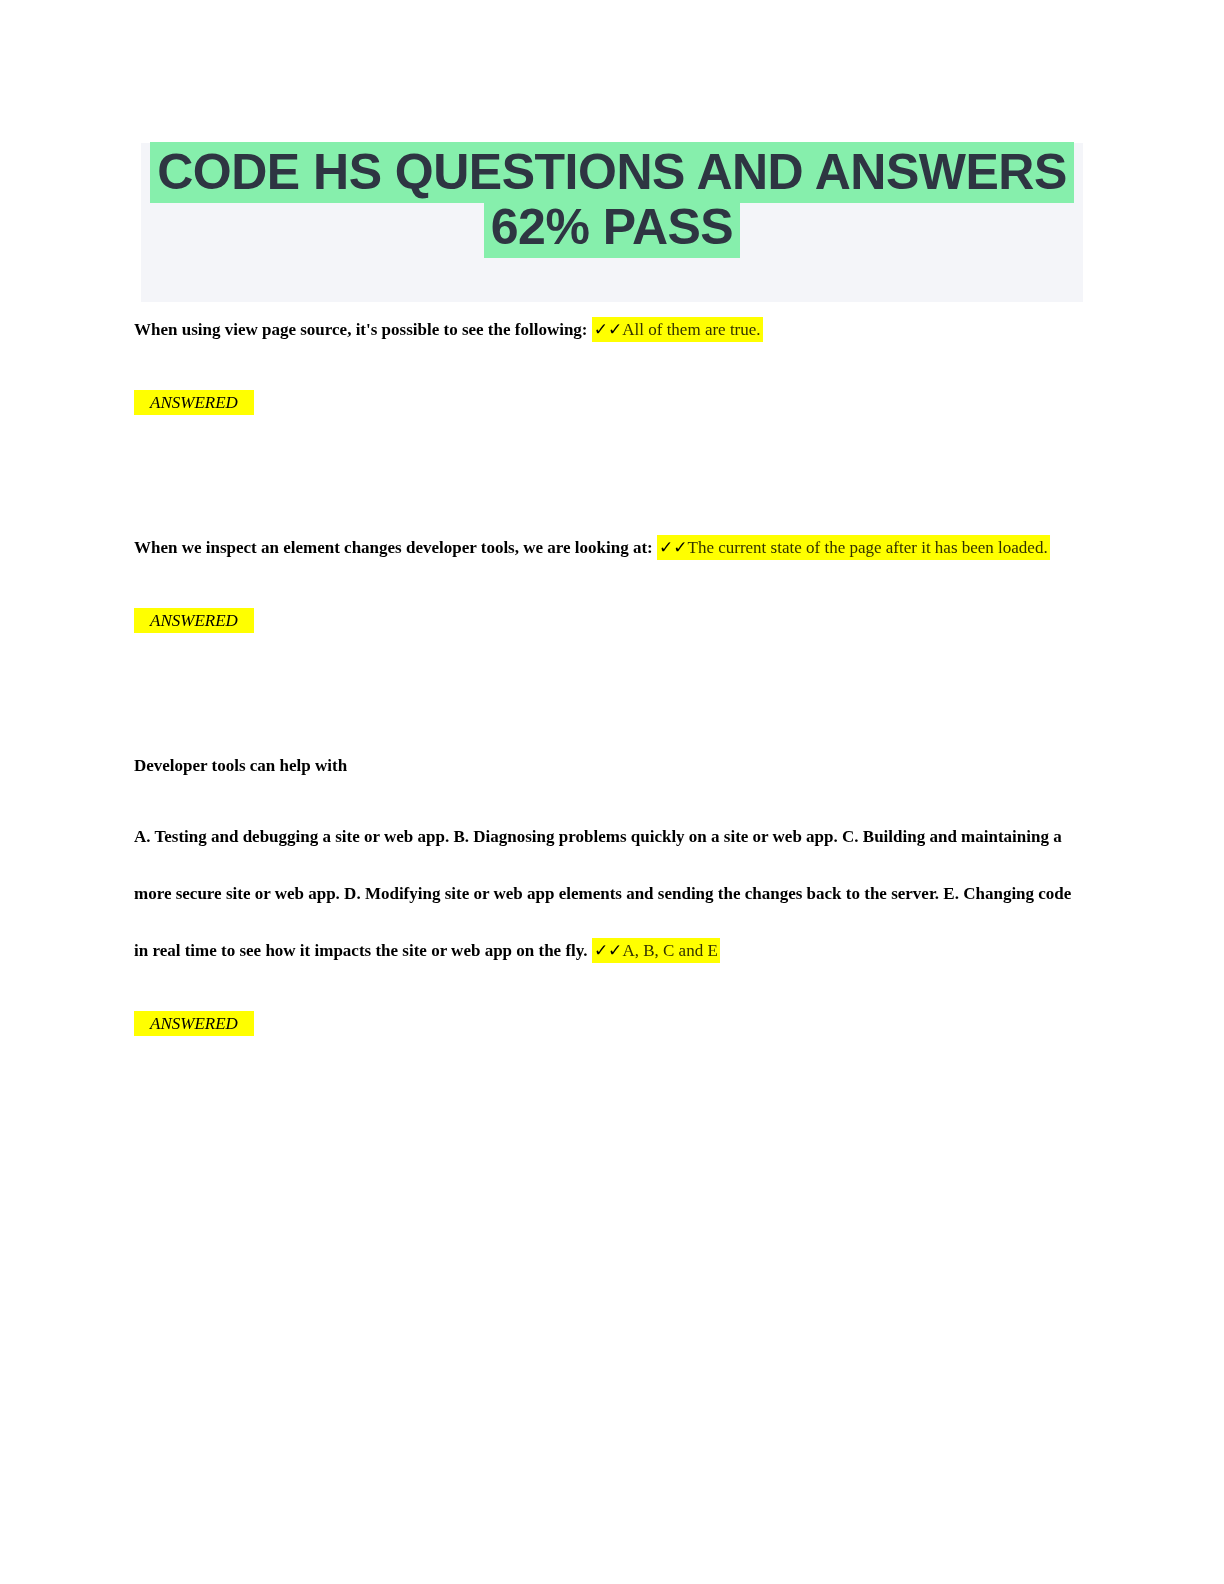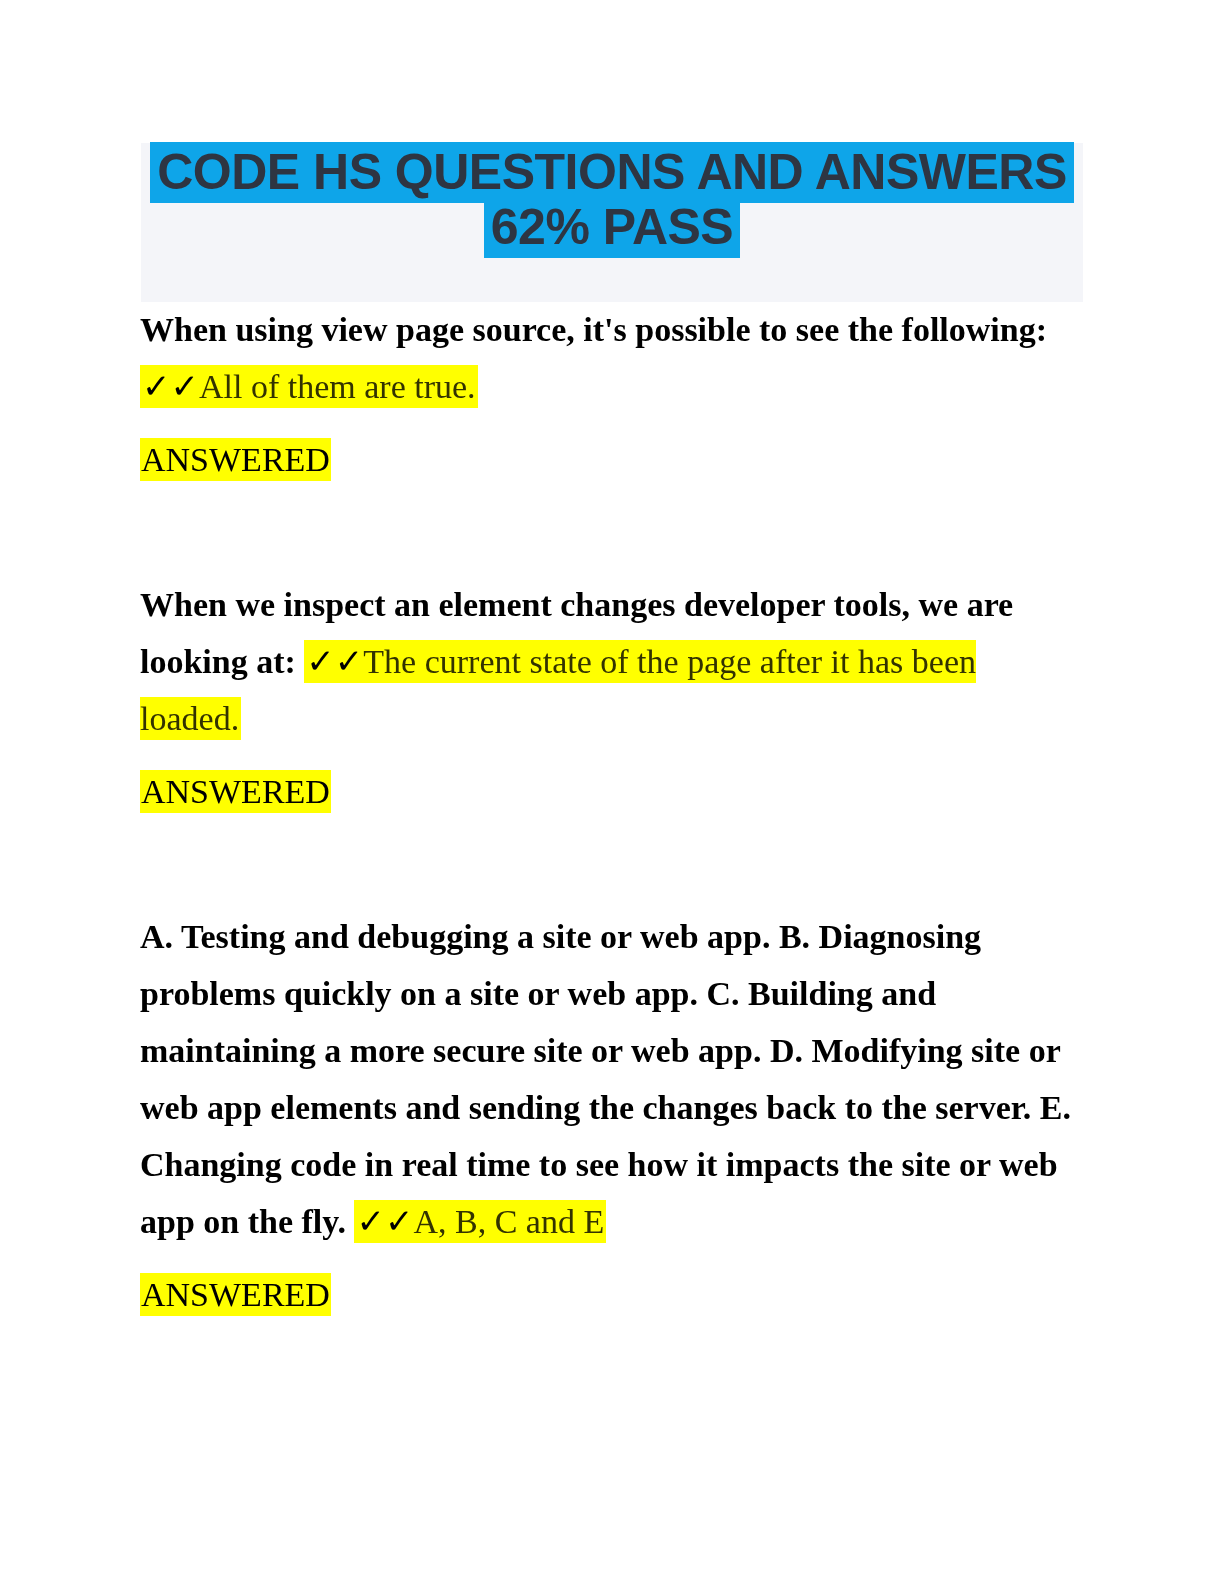--- a/index.html
+++ b/index.html
@@ -20,30 +20,30 @@
     padding-top:2px;
   }
   .title-line {
     font-family:"Liberation Sans", sans-serif;
     font-weight:bold;
     font-size:50px; line-height:55px;
     letter-spacing:-0.5px;
     color:#2e3542;
   }
   .title-line .hl {
-    background:#0ea5e9;
+    background:#86efac;
     padding:2px 7px 3px 7px;
     margin-top:12px;
   }
 
   
   .content {
-    position:absolute; left:140px; top:301px;
+    position:absolute; left:134px; top:301px;
     width:940px;
-    font-size:34px; line-height:57px;
+    font-size:17px; line-height:57px;
   }
   .block { margin:0; }
   .qa + .qa            { margin-top:92px; }
   .qa + .answered-row  { margin-top:16px; }
   .answered-row + .qa  { margin-top:88px; }
   .answered-row + .para-block { margin-top:88px; }
   .para-block + .qa    { margin-top:14px; }
 
   .q { font-weight:bold; color:#000000; }
   .ans {
@@ -52,35 +52,37 @@
     padding:3px 2px;
   }
   .check {
     font-family:"DejaVu Sans", sans-serif;
     font-weight:bold;
     color:#000000;
   }
   .answered-badge {
     background:#ffff00;
     color:#000000;
-    padding:3px 1px;
+    padding:3px 16px;
+    font-style:italic;
   }
 </style>
 </head>
 <body>
 
 <header class="banner">
   <div class="title-line">
     <span class="hl">CODE HS QUESTIONS AND ANSWERS</span>
   </div>
   <div class="title-line">
     <span class="hl">62% PASS</span>
   </div>
 </header>
 
 <main class="content" id="doc-content">
     <p class="block qa"><span class="q">When using view page source, it's possible to see the following: </span><span class="ans"><span class="check">✓✓</span><span>All of them are true.</span></span></p>
     <p class="block answered-row"><span class="answered-badge">ANSWERED</span></p>
     <p class="block qa"><span class="q">When we inspect an element changes developer tools, we are looking at: </span><span class="ans"><span class="check">✓✓</span><span>The current state of the page after it has been loaded.</span></span></p>
     <p class="block answered-row"><span class="answered-badge">ANSWERED</span></p>
+    <p class="block para-block"><span class="q">Developer tools can help with</span></p>
     <p class="block qa"><span class="q">A. Testing and debugging a site or web app. B. Diagnosing problems quickly on a site or web app. C. Building and maintaining a more secure site or web app. D. Modifying site or web app elements and sending the changes back to the server. E. Changing code in real time to see how it impacts the site or web app on the fly. </span><span class="ans"><span class="check">✓✓</span><span>A, B, C and E</span></span></p>
     <p class="block answered-row"><span class="answered-badge">ANSWERED</span></p>
   </main>
 
 </body></html>

